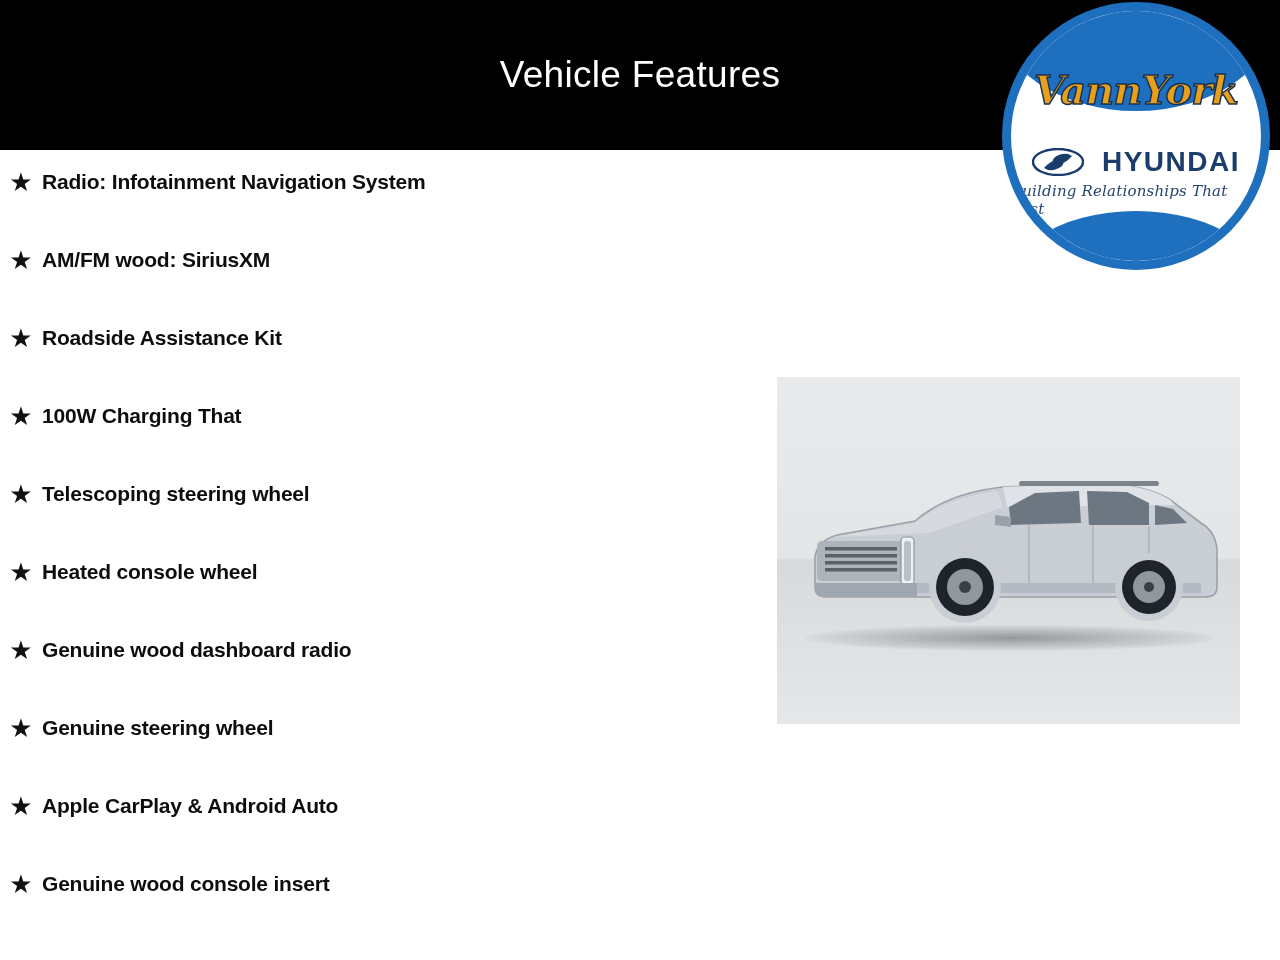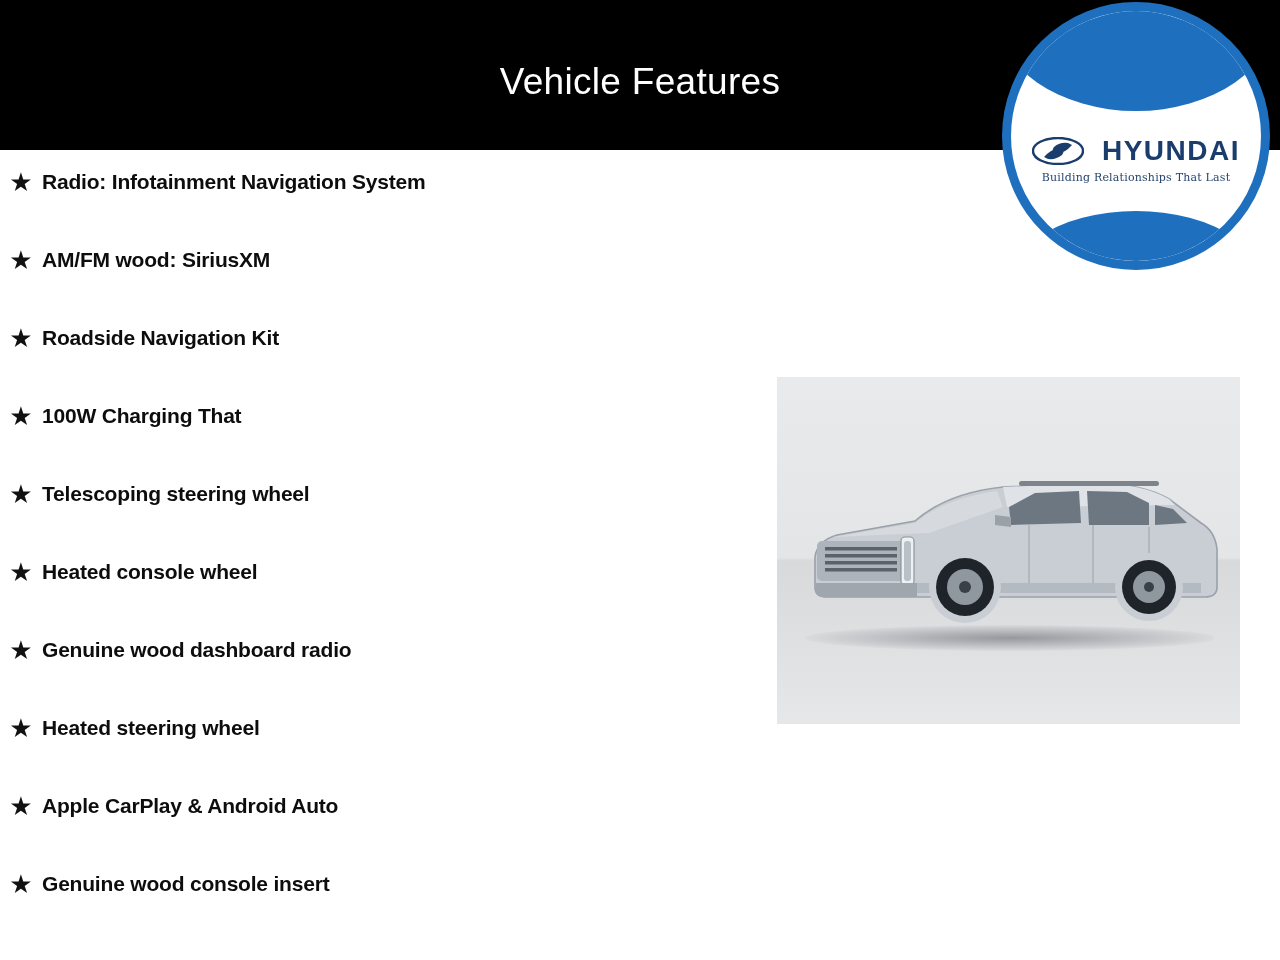--- a/index.html
+++ b/index.html
@@ -20,21 +20,21 @@
     position: absolute;
     left: 0;
     top: 0;
     width: 1280px;
     height: 150px;
     background: #000000;
   }
   .header-title {
     position: absolute;
     left: 0;
-    top: 7px;
+    top: 0;
     width: 1280px;
     height: 150px;
     display: flex;
     align-items: center;
     justify-content: center;
     color: #ffffff;
     font-size: 37px;
     font-weight: 400;
     letter-spacing: 0.3px;
     white-space: nowrap;
@@ -147,21 +147,22 @@
   }
   .badge-hyundai-text {
     font-family: "Liberation Sans", sans-serif;
     font-size: 28px;
     font-weight: 700;
     letter-spacing: 1.5px;
     color: #1a3d6d;
   }
   .badge-tagline {
     font-family: "DejaVu Serif", serif;
-    font-size: 11px;
+    font-style: italic;
+    font-size: 15px;
     color: #26456e;
     letter-spacing: 0.2px;
   }
   .badge-arc-top {
     position: absolute;
     left: -6%;
     top: -38%;
     width: 112%;
     height: 78%;
     border-radius: 50%;
@@ -188,41 +189,41 @@
   <li class="feature-item">
     <span class="feature-star">★</span>
     <span class="feature-label">Radio: Infotainment Navigation System</span>
   </li>
   <li class="feature-item">
     <span class="feature-star">★</span>
     <span class="feature-label">AM/FM wood: SiriusXM</span>
   </li>
   <li class="feature-item">
     <span class="feature-star">★</span>
-    <span class="feature-label">Roadside Navigation Kit</span>
+    <span class="feature-label">Roadside Assistance Kit</span>
   </li>
   <li class="feature-item">
     <span class="feature-star">★</span>
     <span class="feature-label">100W Charging That</span>
   </li>
   <li class="feature-item">
     <span class="feature-star">★</span>
     <span class="feature-label">Telescoping steering wheel</span>
   </li>
   <li class="feature-item">
     <span class="feature-star">★</span>
     <span class="feature-label">Heated console wheel</span>
   </li>
   <li class="feature-item">
     <span class="feature-star">★</span>
     <span class="feature-label">Genuine wood dashboard radio</span>
   </li>
   <li class="feature-item">
     <span class="feature-star">★</span>
-    <span class="feature-label">Heated steering wheel</span>
+    <span class="feature-label">Genuine steering wheel</span>
   </li>
   <li class="feature-item">
     <span class="feature-star">★</span>
     <span class="feature-label">Apple CarPlay &amp; Android Auto</span>
   </li>
   <li class="feature-item">
     <span class="feature-star">★</span>
     <span class="feature-label">Genuine wood console insert</span>
   </li>
 </ul>
@@ -270,20 +271,21 @@
     <circle cx="352" cy="150" r="5" fill="#3a4047"></circle>
 
     <path d="M214 80 L198 78 L198 88 L214 90 Z" fill="#9aa1a9"></path>
   </svg>
 </div>
 
 <div class="dealer-badge">
   <div class="badge-arc-top"></div>
   <div class="badge-arc-bottom"></div>
   <div class="badge-inner">
+    <div class="badge-vann">VannYork</div>
     <div class="badge-hyundai-row">
       <svg class="badge-h-logo" viewBox="0 0 52 28">
         <ellipse cx="26" cy="14" rx="25" ry="13" fill="none" stroke="#1a3d6d" stroke-width="2.4"></ellipse>
         <path d="M12 20 Q20 11 27 12 Q34 13 30 18 Q24 23 16 22 Z" fill="#1a3d6d"></path>
         <path d="M40 8 Q32 17 25 16 Q18 15 22 10 Q28 5 36 6 Z" fill="#1a3d6d"></path>
       </svg>
       <div class="badge-hyundai-text">HYUNDAI</div>
     </div>
     <div class="badge-tagline">Building Relationships That Last</div>
   </div>

